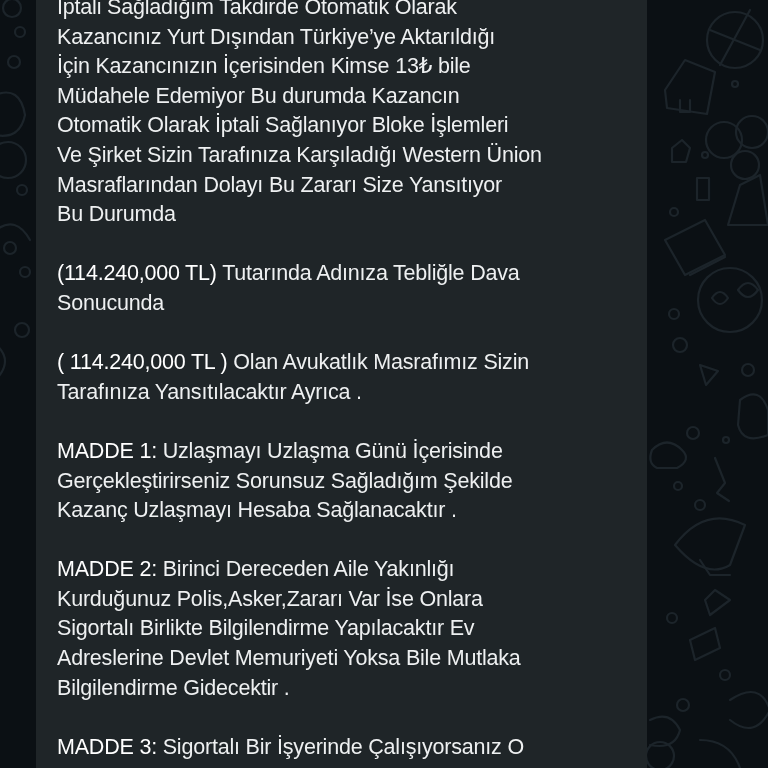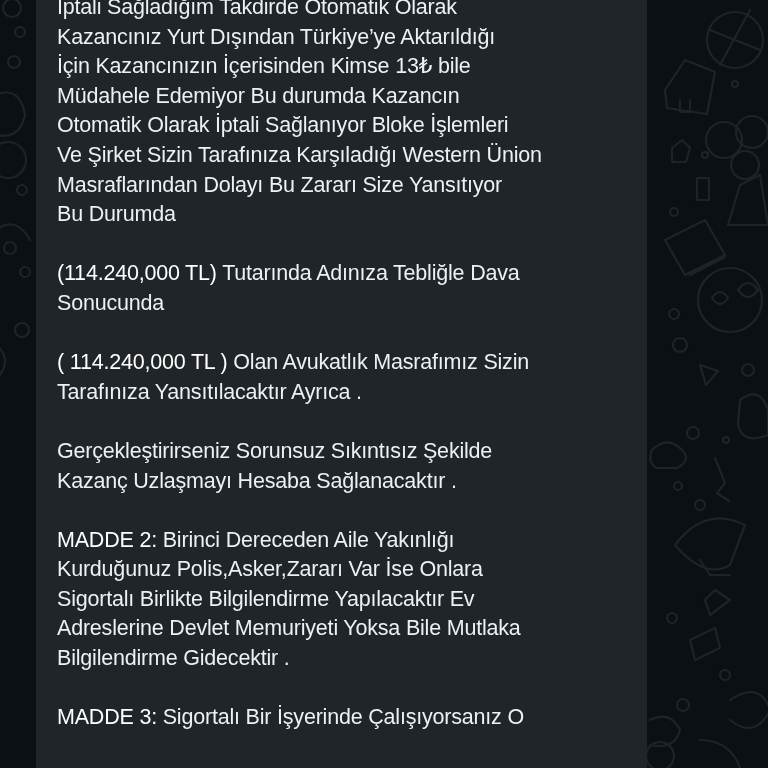--- a/index.html
+++ b/index.html
@@ -101,21 +101,22 @@
     <span class="line"><b>(114.240,000 TL)</b><span> Tutarında Adınıza Tebliğle Dava</span></span>
     <span class="line"><b></b><span>Sonucunda</span></span>
   </div>
 
   <div class="para">
     <span class="line"><b>( 114.240,000 TL )</b><span> Olan Avukatlık Masrafımız Sizin</span></span>
     <span class="line"><b></b><span>Tarafınıza Yansıtılacaktır Ayrıca .</span></span>
   </div>
 
   <div class="para">
-    <span class="line"><b></b><span>Gerçekleştirirseniz Sorunsuz Sıkıntısız Şekilde</span></span>
+    <span class="line"><b>MADDE 1:</b><span> Uzlaşmayı Uzlaşma Günü İçerisinde</span></span>
+    <span class="line"><b></b><span>Gerçekleştirirseniz Sorunsuz Sağladığım Şekilde</span></span>
     <span class="line"><b></b><span>Kazanç Uzlaşmayı Hesaba Sağlanacaktır .</span></span>
   </div>
 
   <div class="para">
     <span class="line"><b>MADDE 2:</b><span> Birinci Dereceden Aile Yakınlığı</span></span>
     <span class="line"><b></b><span>Kurduğunuz Polis,Asker,Zararı Var İse Onlara</span></span>
     <span class="line"><b></b><span>Sigortalı Birlikte Bilgilendirme Yapılacaktır Ev</span></span>
     <span class="line"><b></b><span>Adreslerine Devlet Memuriyeti Yoksa Bile Mutlaka</span></span>
     <span class="line"><b></b><span>Bilgilendirme Gidecektir .</span></span>
   </div>

